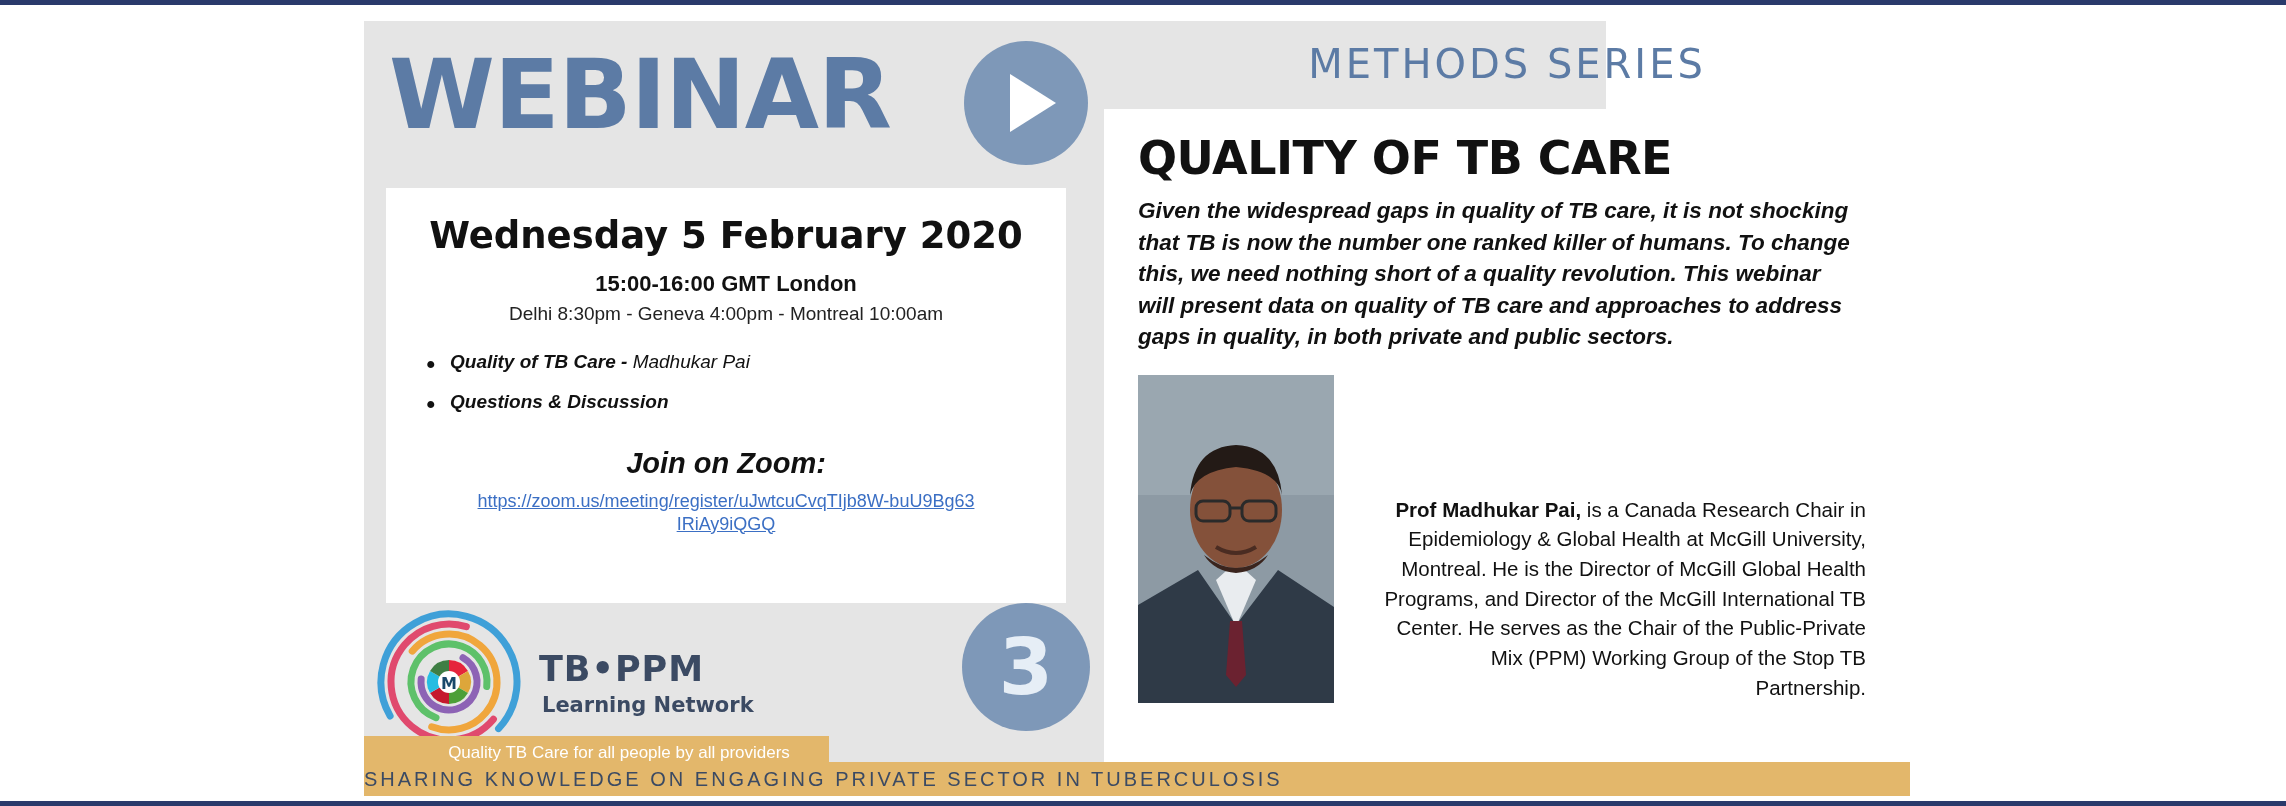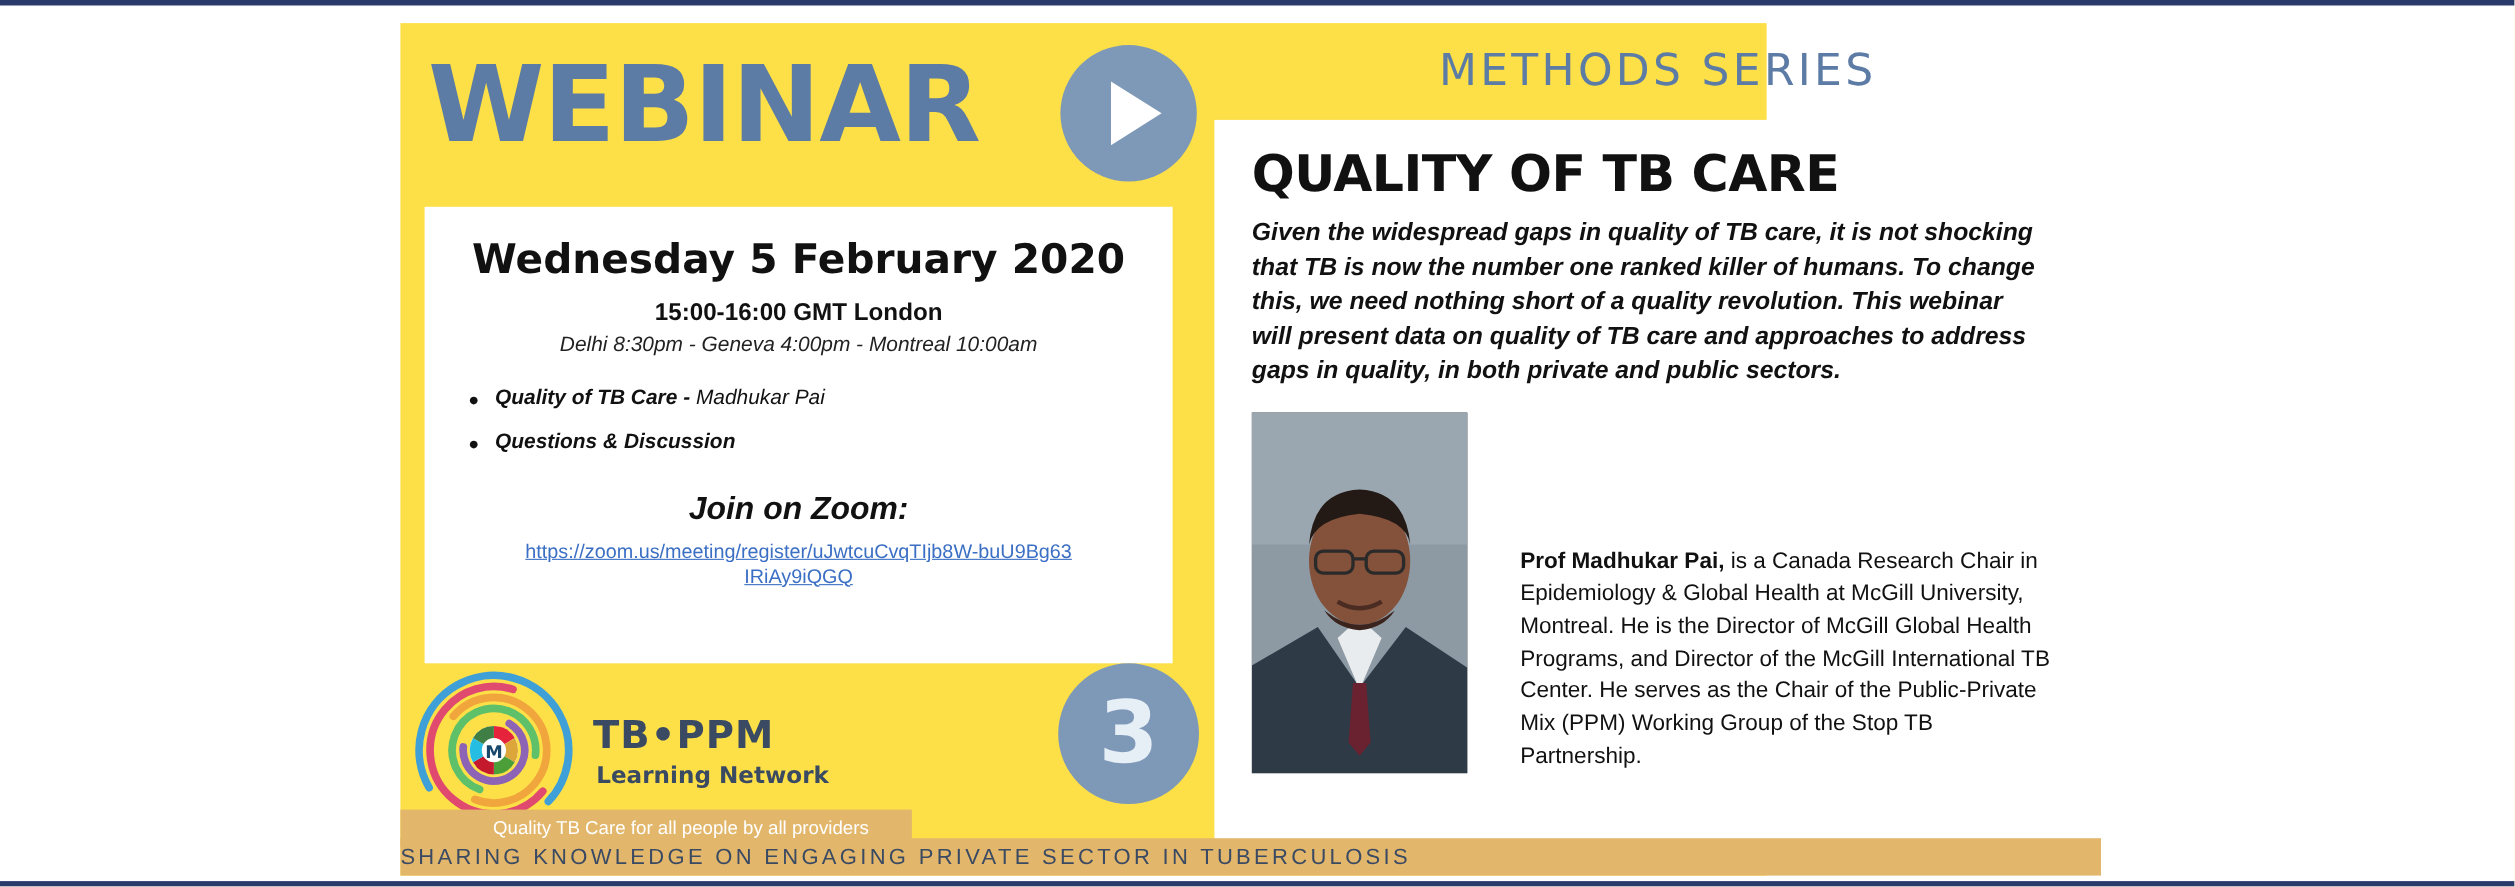--- a/index.html
+++ b/index.html
@@ -23,21 +23,21 @@
     border-top: 5px solid #2a3a6b;
     border-bottom: 5px solid #2a3a6b;
     background: #ffffff;
   }
   .flyer {
     position: absolute;
     left: 364px;
     top: 16px;
     width: 1242px;
     height: 775px;
-    background: #fde047;
+    background: #e5e5e5;
     box-sizing: border-box;
   }
 
   
   .left-col {
     position: absolute;
     left: 0; top: 0;
     width: 740px;
     height: 775px;
   }
@@ -91,21 +91,20 @@
     text-align: center;
     font-size: 22px;
     font-weight: bold;
     color: #111111;
   }
   .zones-line {
     margin-top: 6px;
     text-align: center;
     font-size: 19px;
     color: #222222;
-    font-style: italic;
   }
   .agenda {
     margin: 26px 0 0 38px;
     padding: 0;
     list-style: none;
   }
   .agenda li {
     position: relative;
     font-size: 19px;
     color: #111111;
@@ -246,20 +245,21 @@
     font-size: 22.5px;
     font-weight: bold;
     font-style: italic;
     line-height: 1.4;
     color: #111111;
     margin: 0 10px 0 0;
   }
   .speaker-row {
     position: relative;
     margin-top: 22px;
+    text-align: right;
   }
   .headshot {
     position: absolute;
     left: 0;
     top: 0;
     width: 196px;
     height: 328px;
     overflow: hidden;
     background: #3c4a55;
   }

